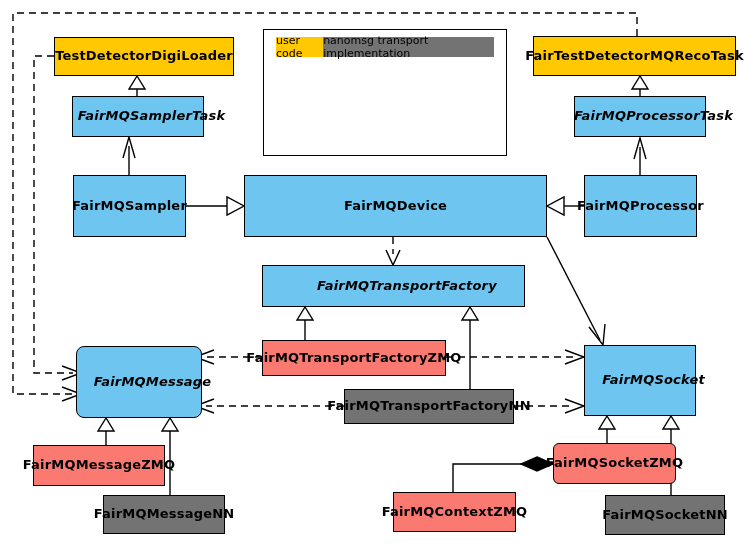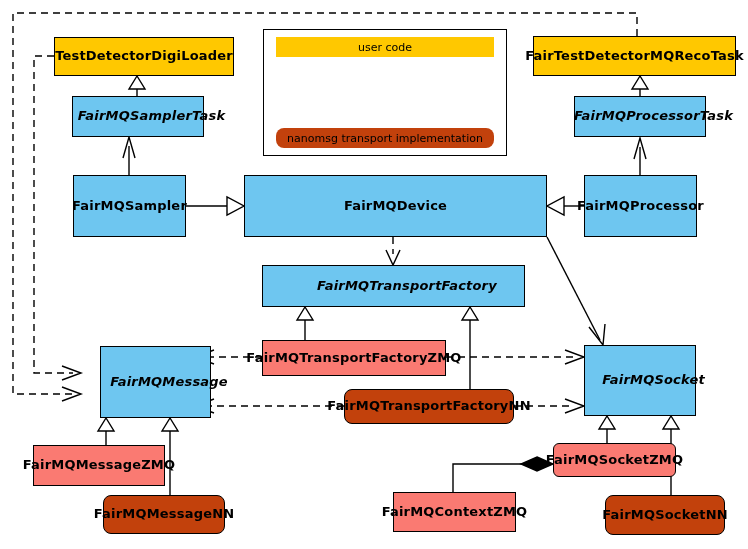--- a/index.html
+++ b/index.html
@@ -27,34 +27,34 @@
     font-weight: bold;
     color: #000000;
     line-height: 1.15;
     letter-spacing: 0.2px;
     padding: 0 4px;
   }
   .node.italic { font-style: italic; padding-left: 31px; }
   .user     { background: #ffc800; }
   .fw       { background: #6ec6f0; }
   .zmq      { background: #fa7a72; }
-  .nn       { background: #c2410c; border-radius: 8px; }
+  .nn       { background: #737373; }
 
   #legend {
     position: absolute;
     left: 263px;
     top: 29px;
     width: 244px;
     height: 127px;
     box-sizing: border-box;
     border: 1.6px solid #000000;
     background: #ffffff;
     padding: 7px 12px;
     display: flex;
-    flex-direction: column;
+    flex-direction: row;
     justify-content: space-between;
   }
   .legend-row {
     height: 20px;
     display: flex;
     align-items: center;
     justify-content: center;
     font-size: 11px;
     font-weight: normal;
     color: #000000;
@@ -158,22 +158,22 @@
       <div class="node user" style="left: 54px; top: 37px; width: 180px; height: 39px;">TestDetectorDigiLoader</div>
       <div class="node fw italic" style="left: 72px; top: 96px; width: 132px; height: 41px;">FairMQSamplerTask</div>
       <div class="node user" style="left: 533px; top: 36px; width: 203px; height: 40px;">FairTestDetectorMQRecoTask</div>
       <div class="node fw italic" style="left: 574px; top: 96px; width: 132px; height: 41px;">FairMQProcessorTask</div>
       <div class="node fw" style="left: 73px; top: 175px; width: 113px; height: 62px;">FairMQSampler</div>
       <div class="node fw" style="left: 244px; top: 175px; width: 303px; height: 62px;">FairMQDevice</div>
       <div class="node fw" style="left: 584px; top: 175px; width: 113px; height: 62px;">FairMQProcessor</div>
       <div class="node fw italic" style="left: 262px; top: 265px; width: 263px; height: 42px;">FairMQTransportFactory</div>
       <div class="node zmq" style="left: 262px; top: 340px; width: 184px; height: 36px;">FairMQTransportFactoryZMQ</div>
       <div class="node nn" style="left: 344px; top: 389px; width: 170px; height: 35px;">FairMQTransportFactoryNN</div>
-      <div class="node fw italic" style="left: 100px; top: 346px; width: 111px; height: 72px;">FairMQMessage</div>
+      <div class="node fw italic" style="left: 76px; top: 346px; width: 126px; height: 72px; border-radius: 8px;">FairMQMessage</div>
       <div class="node fw italic" style="left: 584px; top: 345px; width: 112px; height: 71px;">FairMQSocket</div>
       <div class="node zmq" style="left: 33px; top: 445px; width: 132px; height: 41px;">FairMQMessageZMQ</div>
       <div class="node nn" style="left: 103px; top: 495px; width: 122px; height: 39px;">FairMQMessageNN</div>
-      <div class="node zmq" style="left: 553px; top: 443px; width: 123px; height: 34px; border-radius: 6px;">FairMQSocketZMQ</div>
+      <div class="node zmq" style="left: 553px; top: 443px; width: 123px; height: 41px; border-radius: 6px;">FairMQSocketZMQ</div>
       <div class="node zmq" style="left: 393px; top: 492px; width: 123px; height: 40px;">FairMQContextZMQ</div>
       <div class="node nn" style="left: 605px; top: 495px; width: 120px; height: 40px;">FairMQSocketNN</div>
     </div>
 
 </div>
 
 </body></html>

